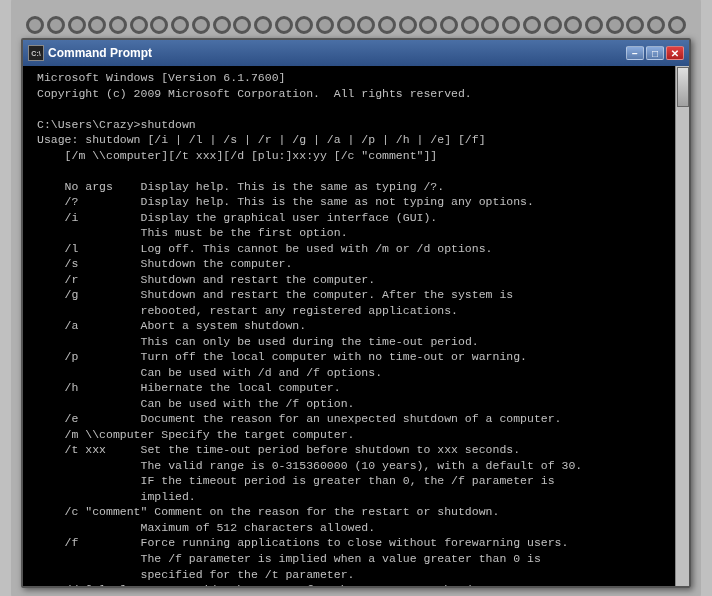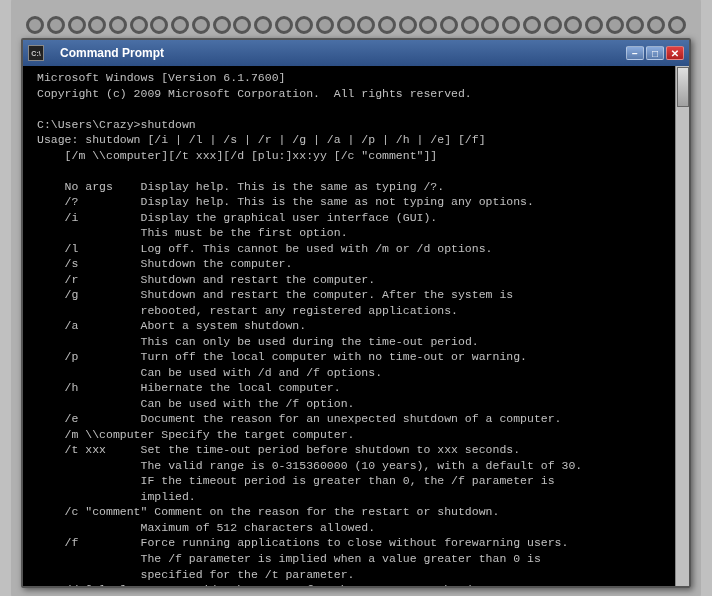--- a/index.html
+++ b/index.html
@@ -50,21 +50,21 @@
       display: flex;
       align-items: center;
       justify-content: space-between;
       padding: 3px 5px;
       height: 26px;
     }
 
     .title-bar-left {
       display: flex;
       align-items: center;
-      gap: 16px;
+      gap: 4px;
     }
 
     .title-bar-icon {
       width: 16px;
       height: 16px;
       background: #222;
       border: 1px solid #888;
       display: flex;
       align-items: center;
       justify-content: center;

